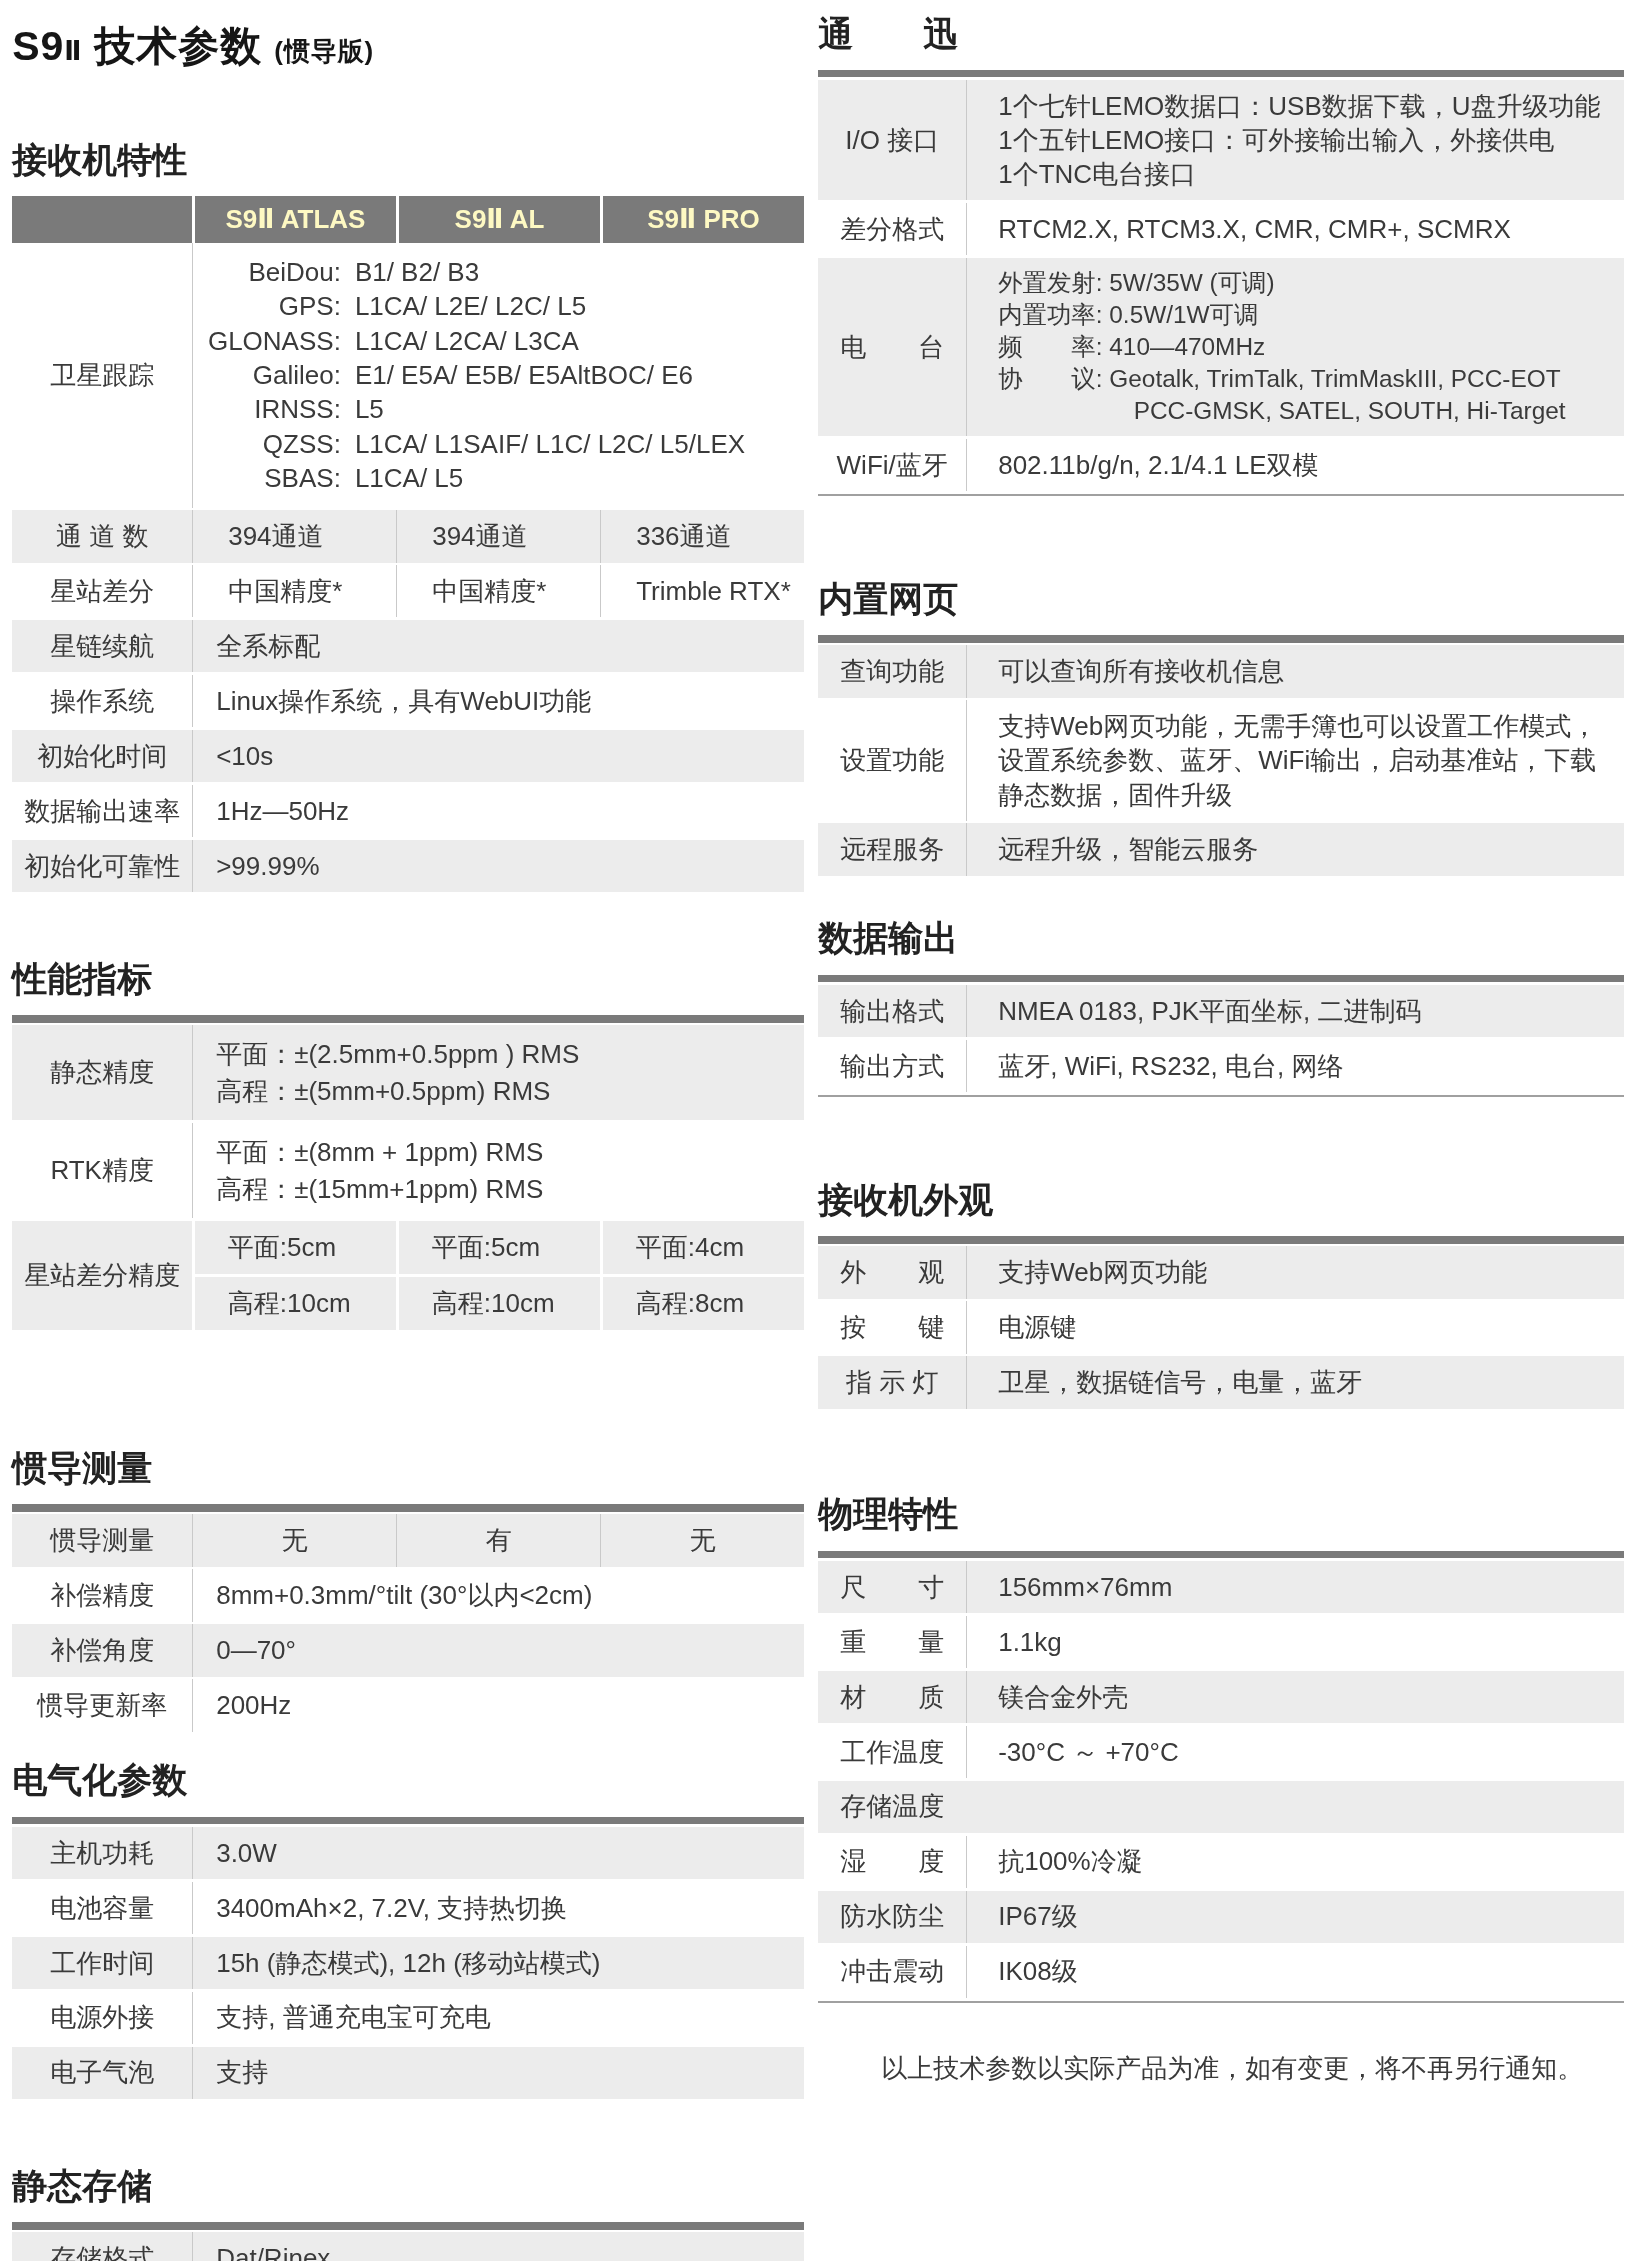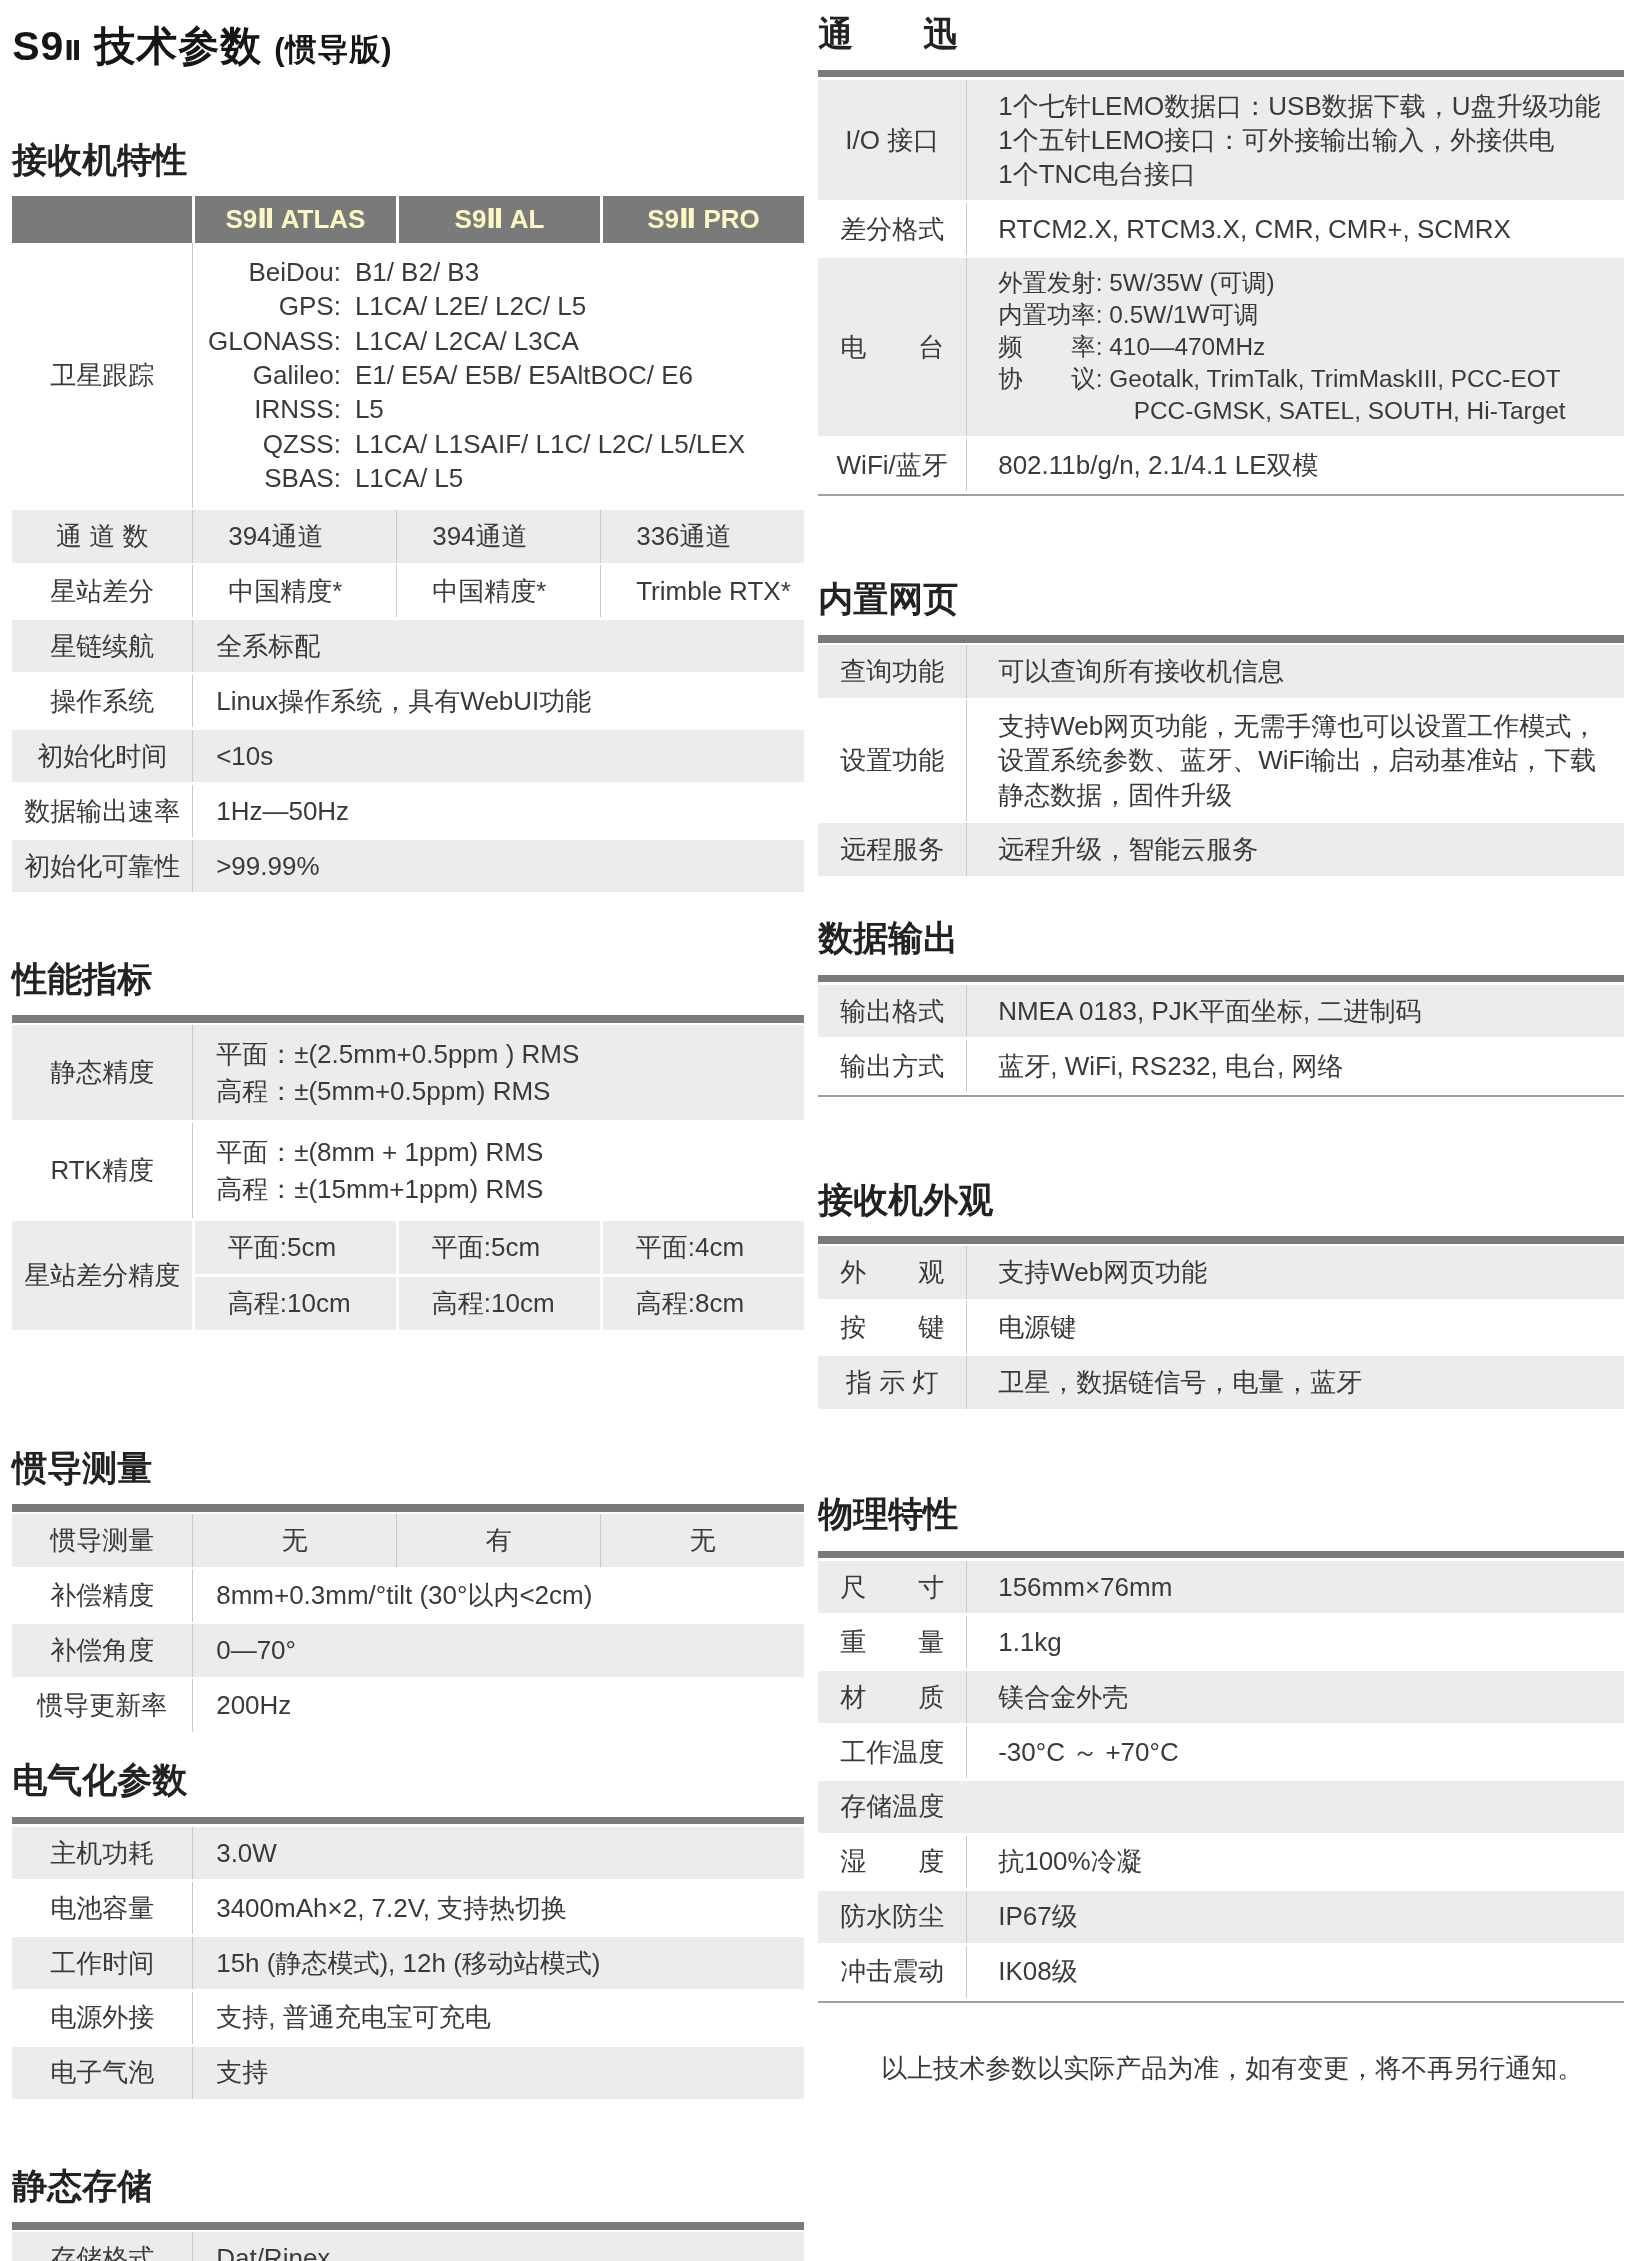--- a/index.html
+++ b/index.html
@@ -4,21 +4,21 @@
 <style>
   html,body { margin:0; padding:0; background:#fff; }
   body { width:1634px; font-family:"Liberation Sans","DejaVu Sans",sans-serif; color:#3a3a3a; }
   .page { display:flex; align-items:flex-start; padding:7px 8.7px 0 12.2px; box-sizing:border-box; }
   .col { display:flex; flex-direction:column; }
   .col-left { width:792px; margin-right:14px; }
   .col-right { width:806px; }
 
   .main-title { margin:12.2px 0 0 0; color:#161616; font-weight:bold; font-size:41px; letter-spacing:0.9px; }
   .main-title .gen { font-size:26px; font-weight:bold; }
-  .main-title .note { font-size:31px; }
+  .main-title .note { font-size:26px; }
 
   .sec-title { margin:0 0 12.2px 0; color:#222; font-weight:bold; font-size:35px; }
 
   .tbl { width:100%; font-size:26px; color:#3a3a3a; }
   .bar { height:7.8px; background:#7a7a7a; margin-bottom:2.6px; }
   .row { display:flex; align-items:stretch; background:#fff; margin-bottom:2.6px; min-height:49px; }
   .row.gray { background:#ececec; }
   .lbl { width:180px; min-width:180px; box-sizing:border-box; display:flex; align-items:center; justify-content:center; text-align:right; padding:8.7px 3.5px; }
   .val { flex:1; box-sizing:border-box; display:flex; padding:8.7px 12.2px 8.7px 23px; border-left:1.7px solid #c9c9c9; }
   .val span, .cell span, .acc-cell span { white-space:pre-wrap; line-height:1.32; }

